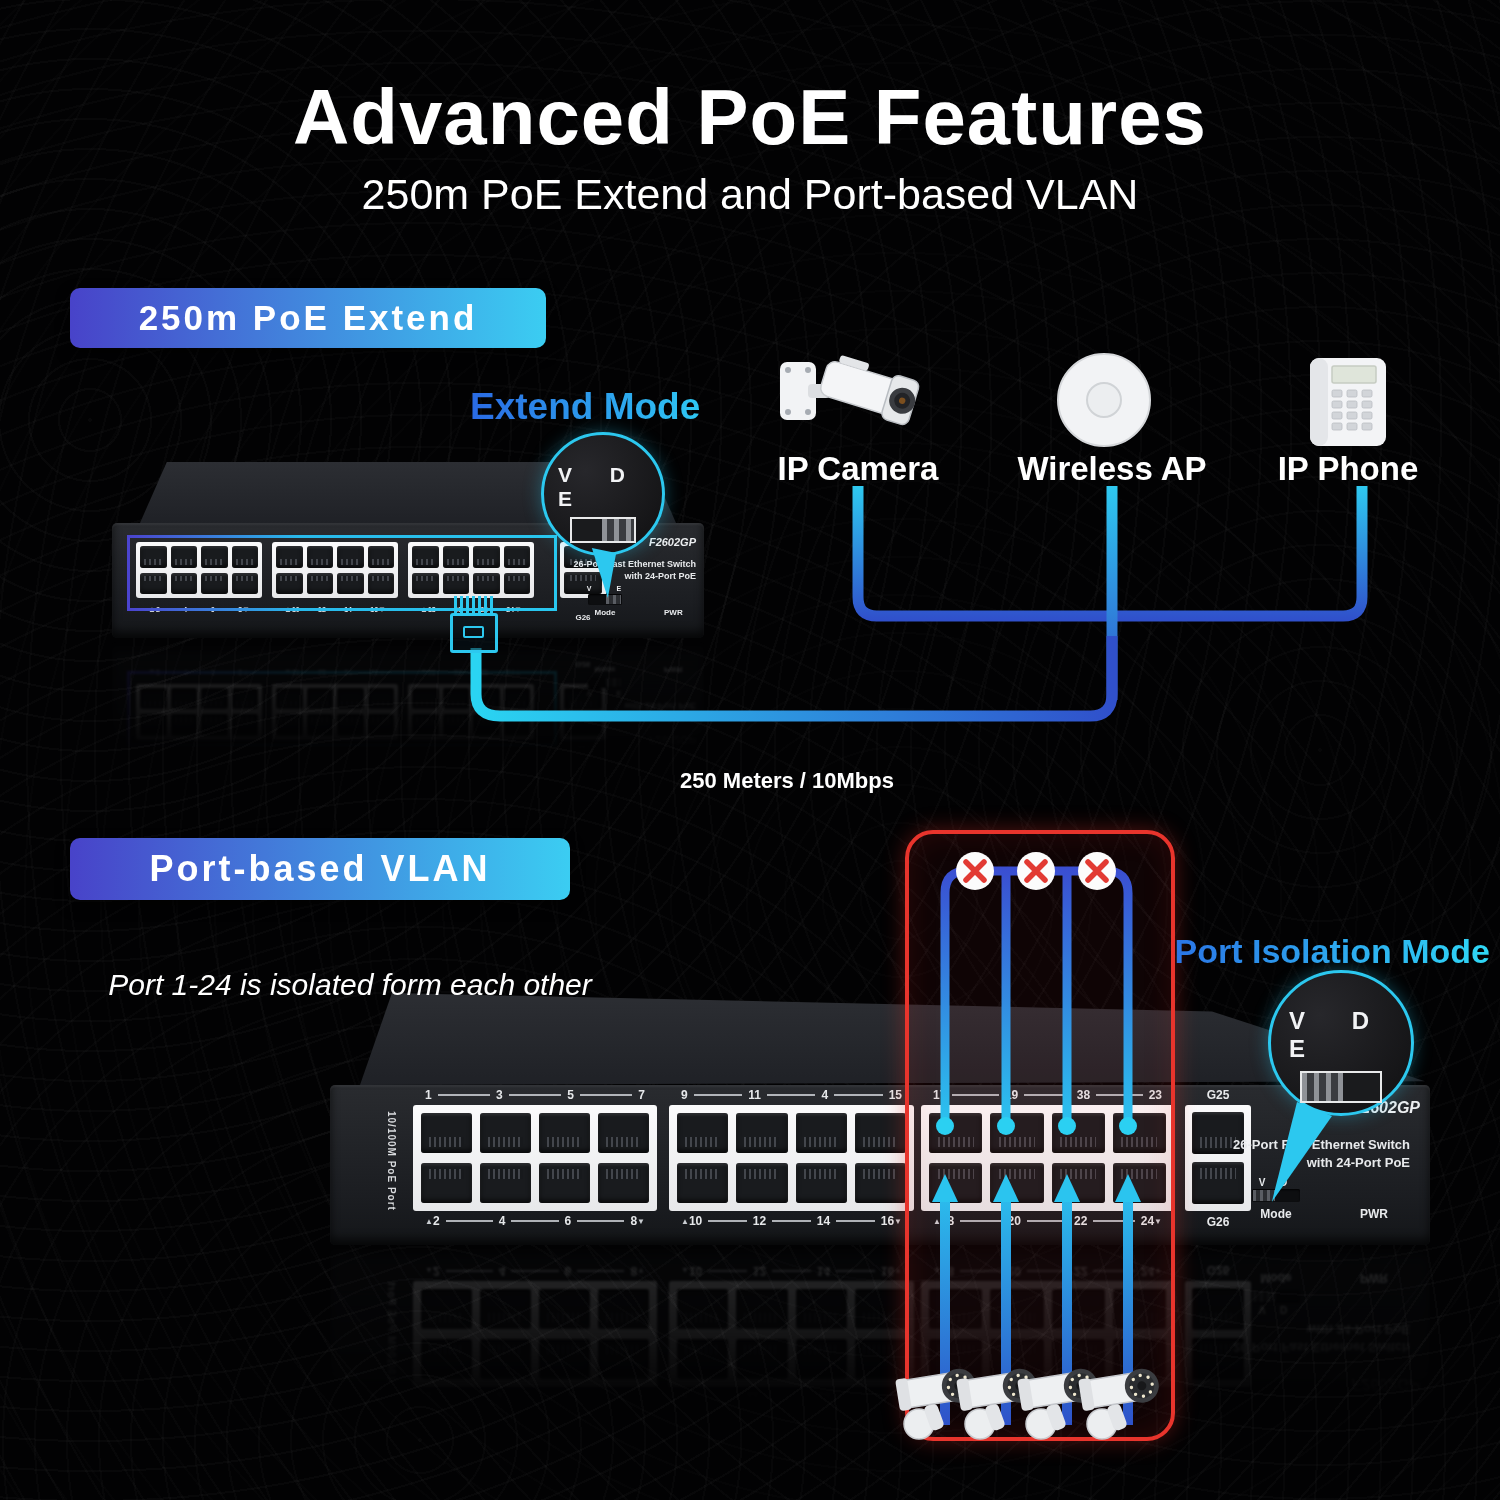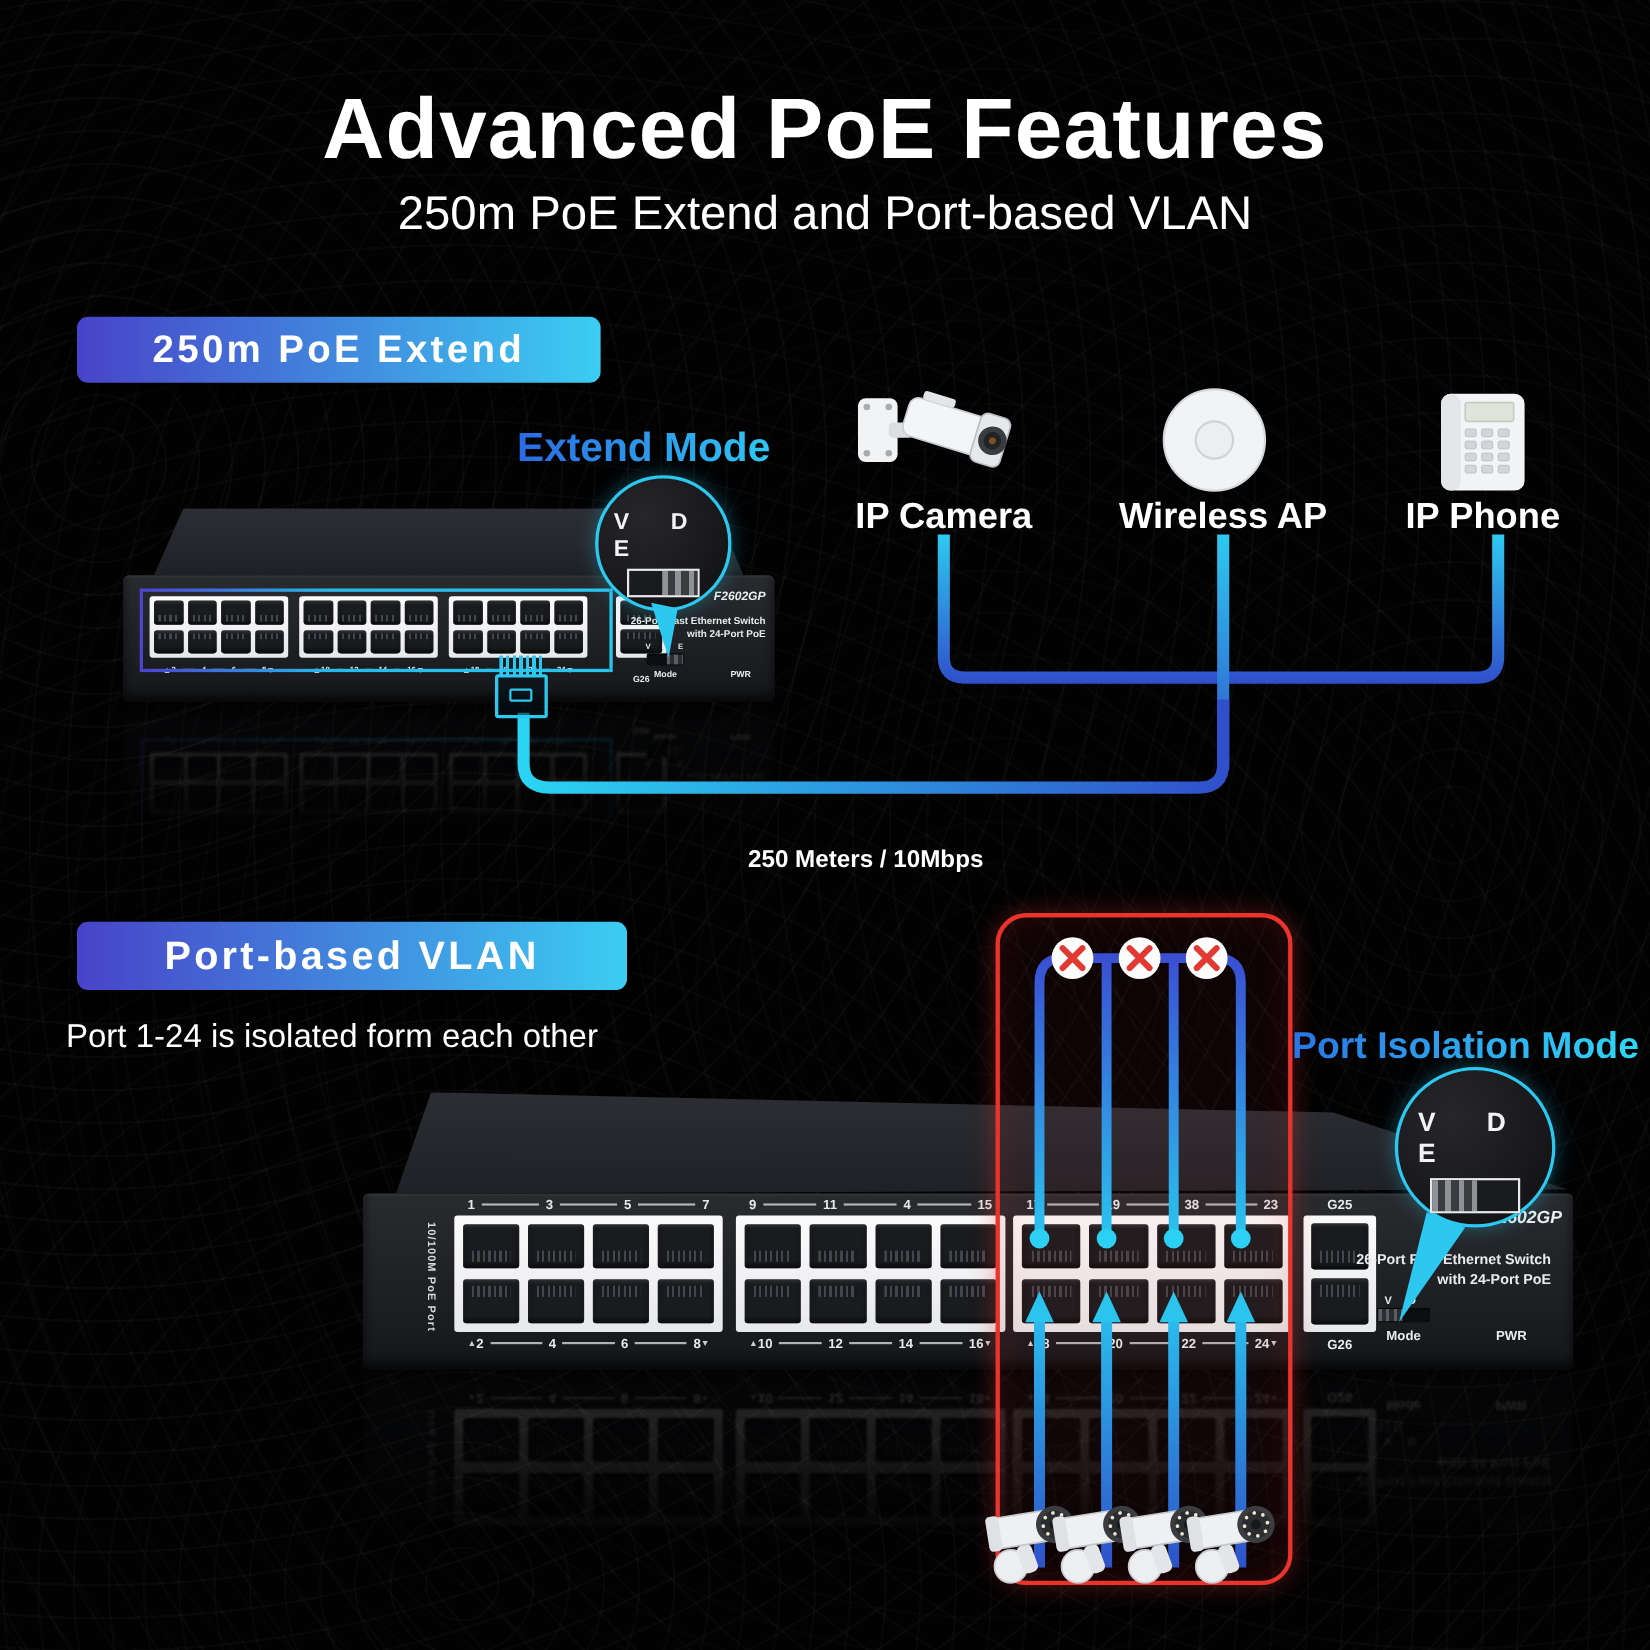--- a/index.html
+++ b/index.html
@@ -252,21 +252,21 @@
     <path d="M858,486 L858,597 Q858,616 877,616 L1343,616 Q1362,616 1362,597 L1362,486" fill="none" stroke="url(#gV)" stroke-width="11"></path>
     <path d="M1112,486 L1112,700" fill="none" stroke="url(#gV2)" stroke-width="11"></path>
     <path d="M1112,636 L1112,694 Q1112,716 1090,716 L500,716 Q476,716 476,694 L476,648" fill="none" stroke="url(#gH)" stroke-width="11"></path>
   </svg>
 
   <div class="abs biglabel" style="left:558px;top:728px;width:458px;font-size:22px;margin-top:40px;">250 Meters / 10Mbps</div>
 
   <div class="abs badge" style="left:70px;top:838px;width:500px;height:62px;font-size:36px;">
     <span>Port-based VLAN</span>
   </div>
-  <div class="abs" style="left:60px;top:922px;width:580px;text-align:left;font-size:30px;line-height:42px;z-index:3;">
+  <div class="abs" style="left:60px;top:964px;width:580px;text-align:center;font-size:30px;line-height:42px;z-index:3;font-style:italic;">
     <div>Port 1-24 is isolated form each other</div>
   </div>
   <div class="abs gradtext" style="left:1140px;top:932px;width:350px;text-align:right;font-size:34px;">Port Isolation Mode</div>
 
   <div id="large-switch" class="abs swc" style="left:330px;top:993px;width:1100px;height:252px;">
     <div class="abs topface" style="left:30px;top:0;width:1065px;height:92px;clip-path:polygon(3% 0,80% 20%,100% 96%,0 100%);"></div>
     <div class="abs panel" style="left:0;top:92px;width:1100px;height:160px;">
       <div class="abs vlabel" style="left:56px;top:26px;height:116px;font-size:10px;">10/100M PoE Port</div>
 
       <div class="abs numrow" style="left:83px;top:2px;width:244px;height:16px;font-size:12px;">

